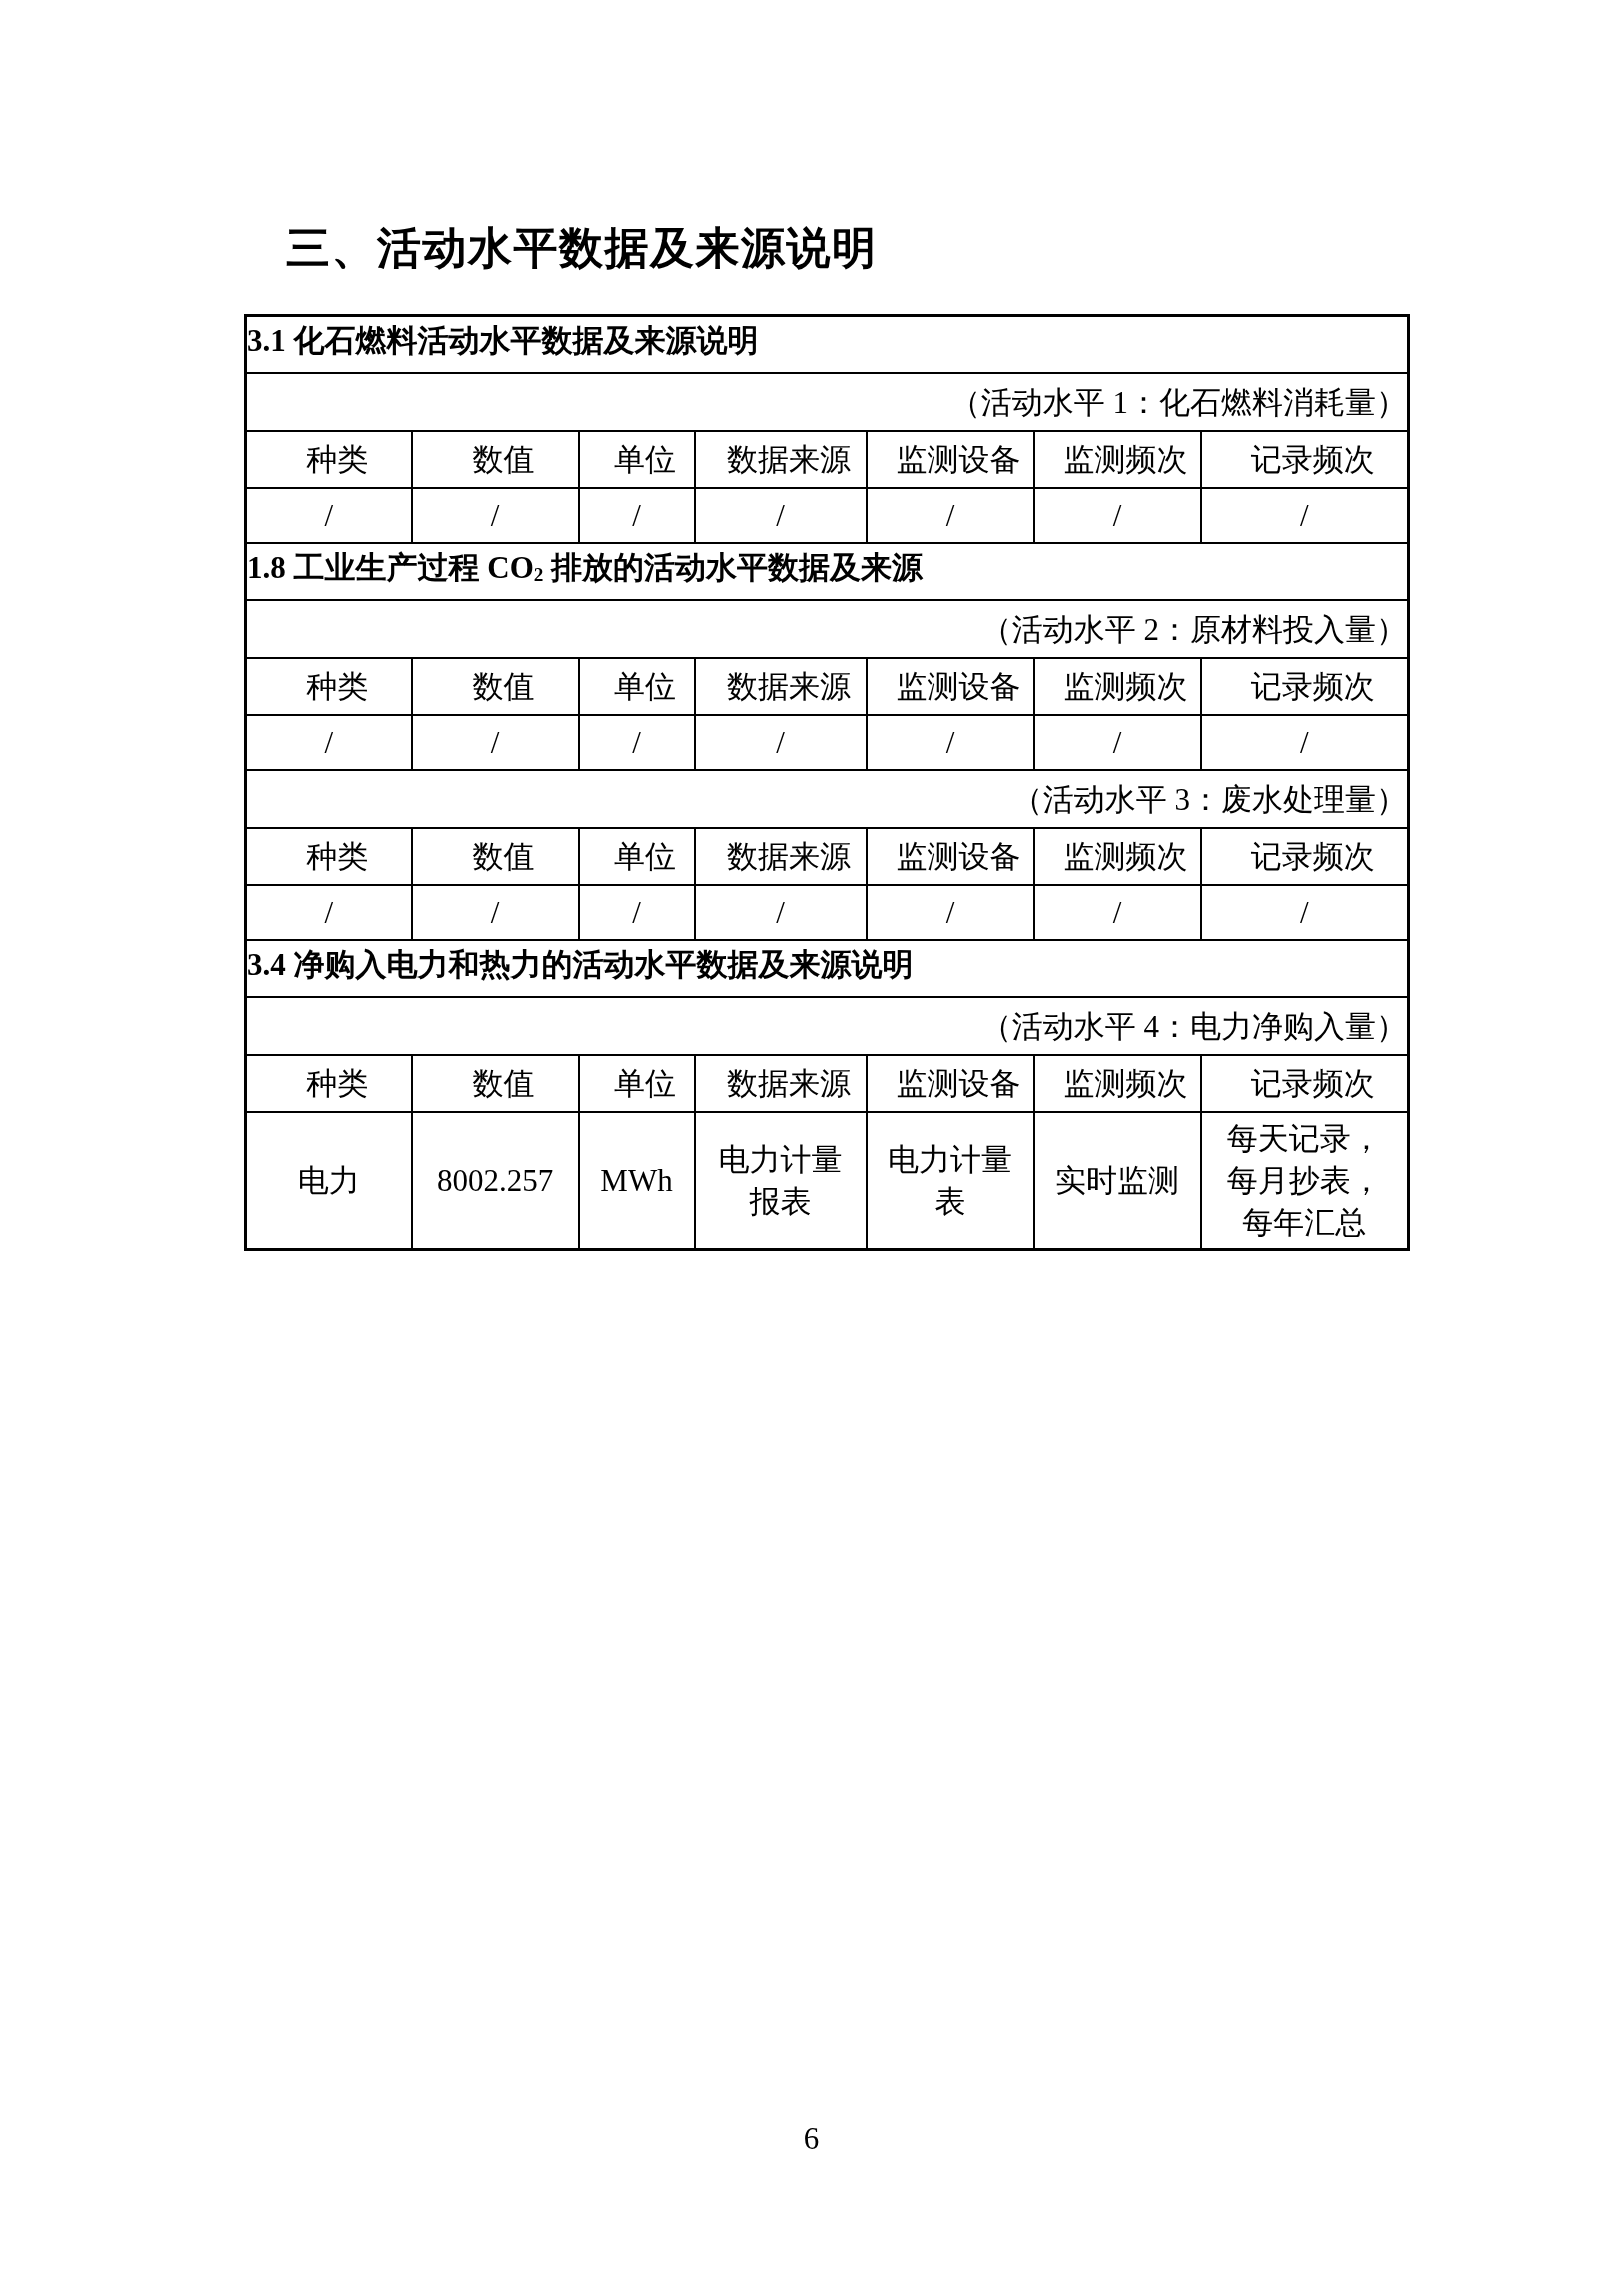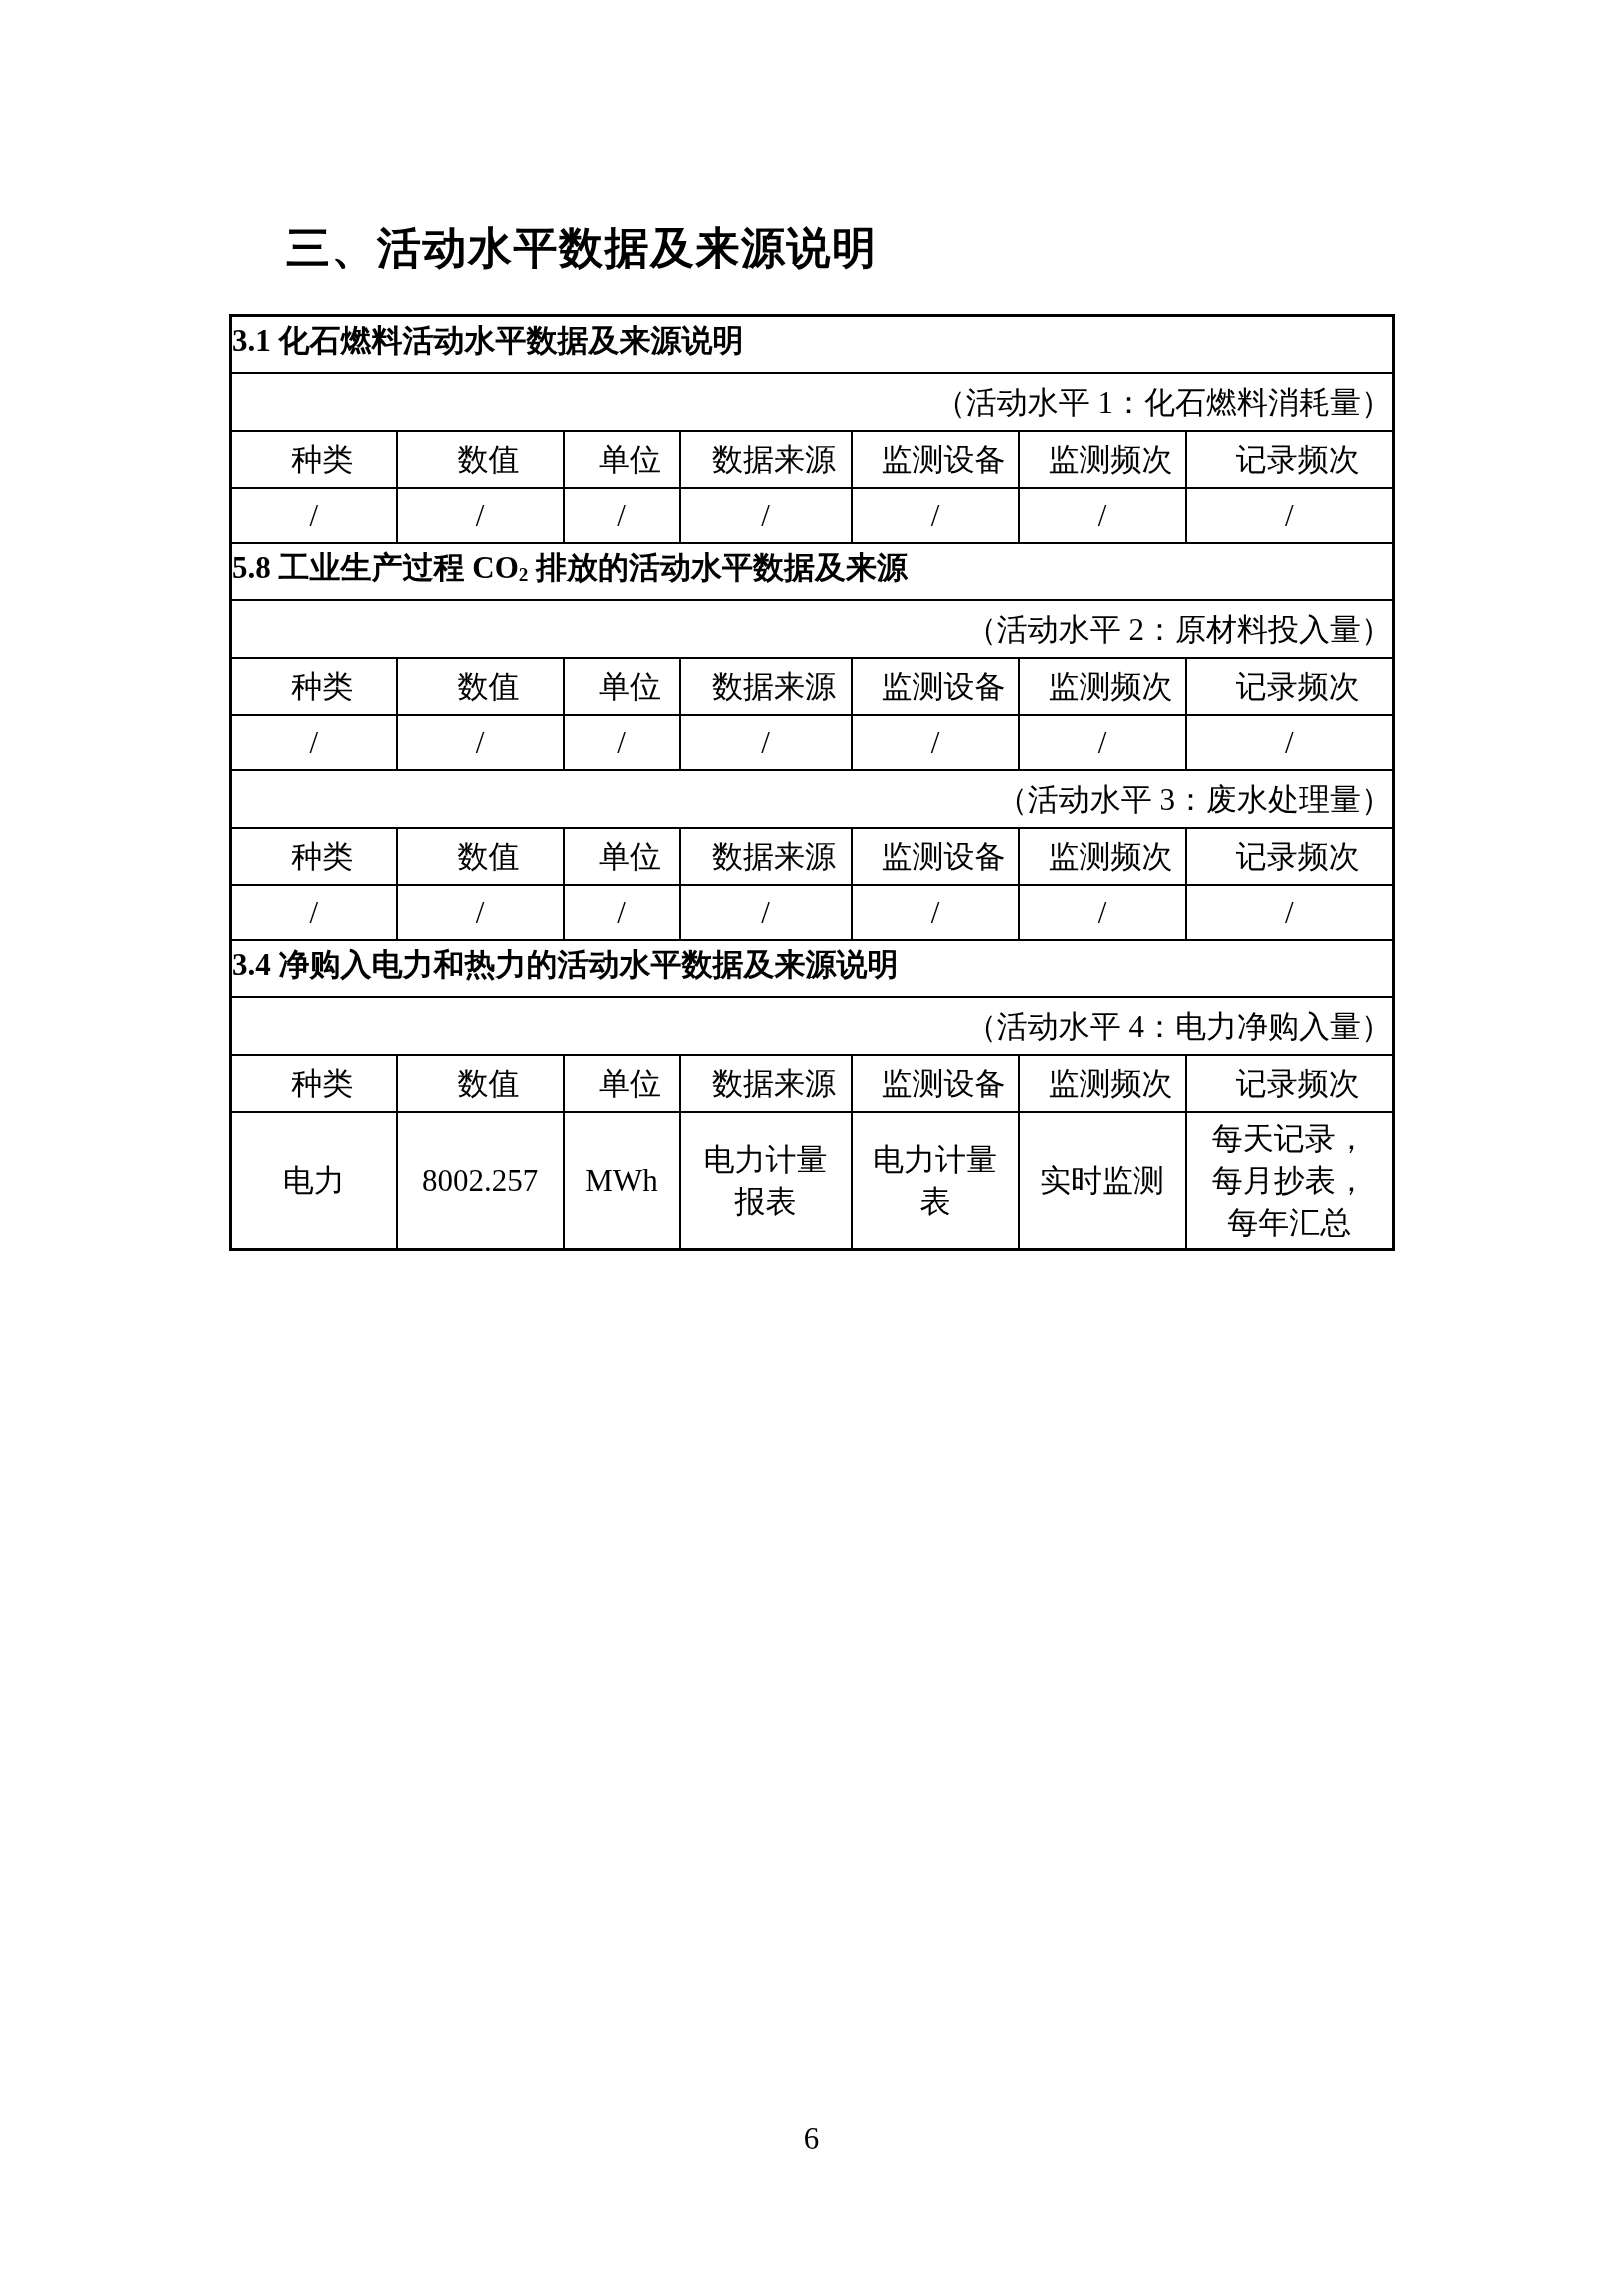--- a/index.html
+++ b/index.html
@@ -20,21 +20,21 @@
     top: 222px;
     font-size: 44px;
     line-height: 54px;
     font-weight: bold;
     letter-spacing: 1.5px;
     white-space: nowrap;
     margin-left: 36px;
   }
   table.activity-table {
     position: absolute;
-    left: 229px;
+    left: 244px;
     top: 314px;
     width: 1164px;
     border-collapse: collapse;
     table-layout: fixed;
     border: 3.4px solid #000;
   }
   table.activity-table td {
     border: 2px solid #000;
     vertical-align: middle;
     font-size: 31px;
@@ -117,21 +117,21 @@
       <td>/</td>
       <td>/</td>
       <td>/</td>
       <td>/</td>
       <td>/</td>
       <td>/</td>
       <td>/</td>
     </tr>
 
     <tr>
-      <td class="section-heading" colspan="7"><span>5.8 工业生产过程 CO</span><span class="co2-sub">2</span><span> 排放的活动水平数据及来源</span></td>
+      <td class="section-heading" colspan="7"><span>1.8 工业生产过程 CO</span><span class="co2-sub">2</span><span> 排放的活动水平数据及来源</span></td>
     </tr>
     <tr>
       <td class="activity-label" colspan="7">（活动水平 2：原材料投入量）</td>
     </tr>
     <tr class="header-row">
       <td>种类</td>
       <td>数值</td>
       <td>单位</td>
       <td>数据来源</td>
       <td>监测设备</td>

